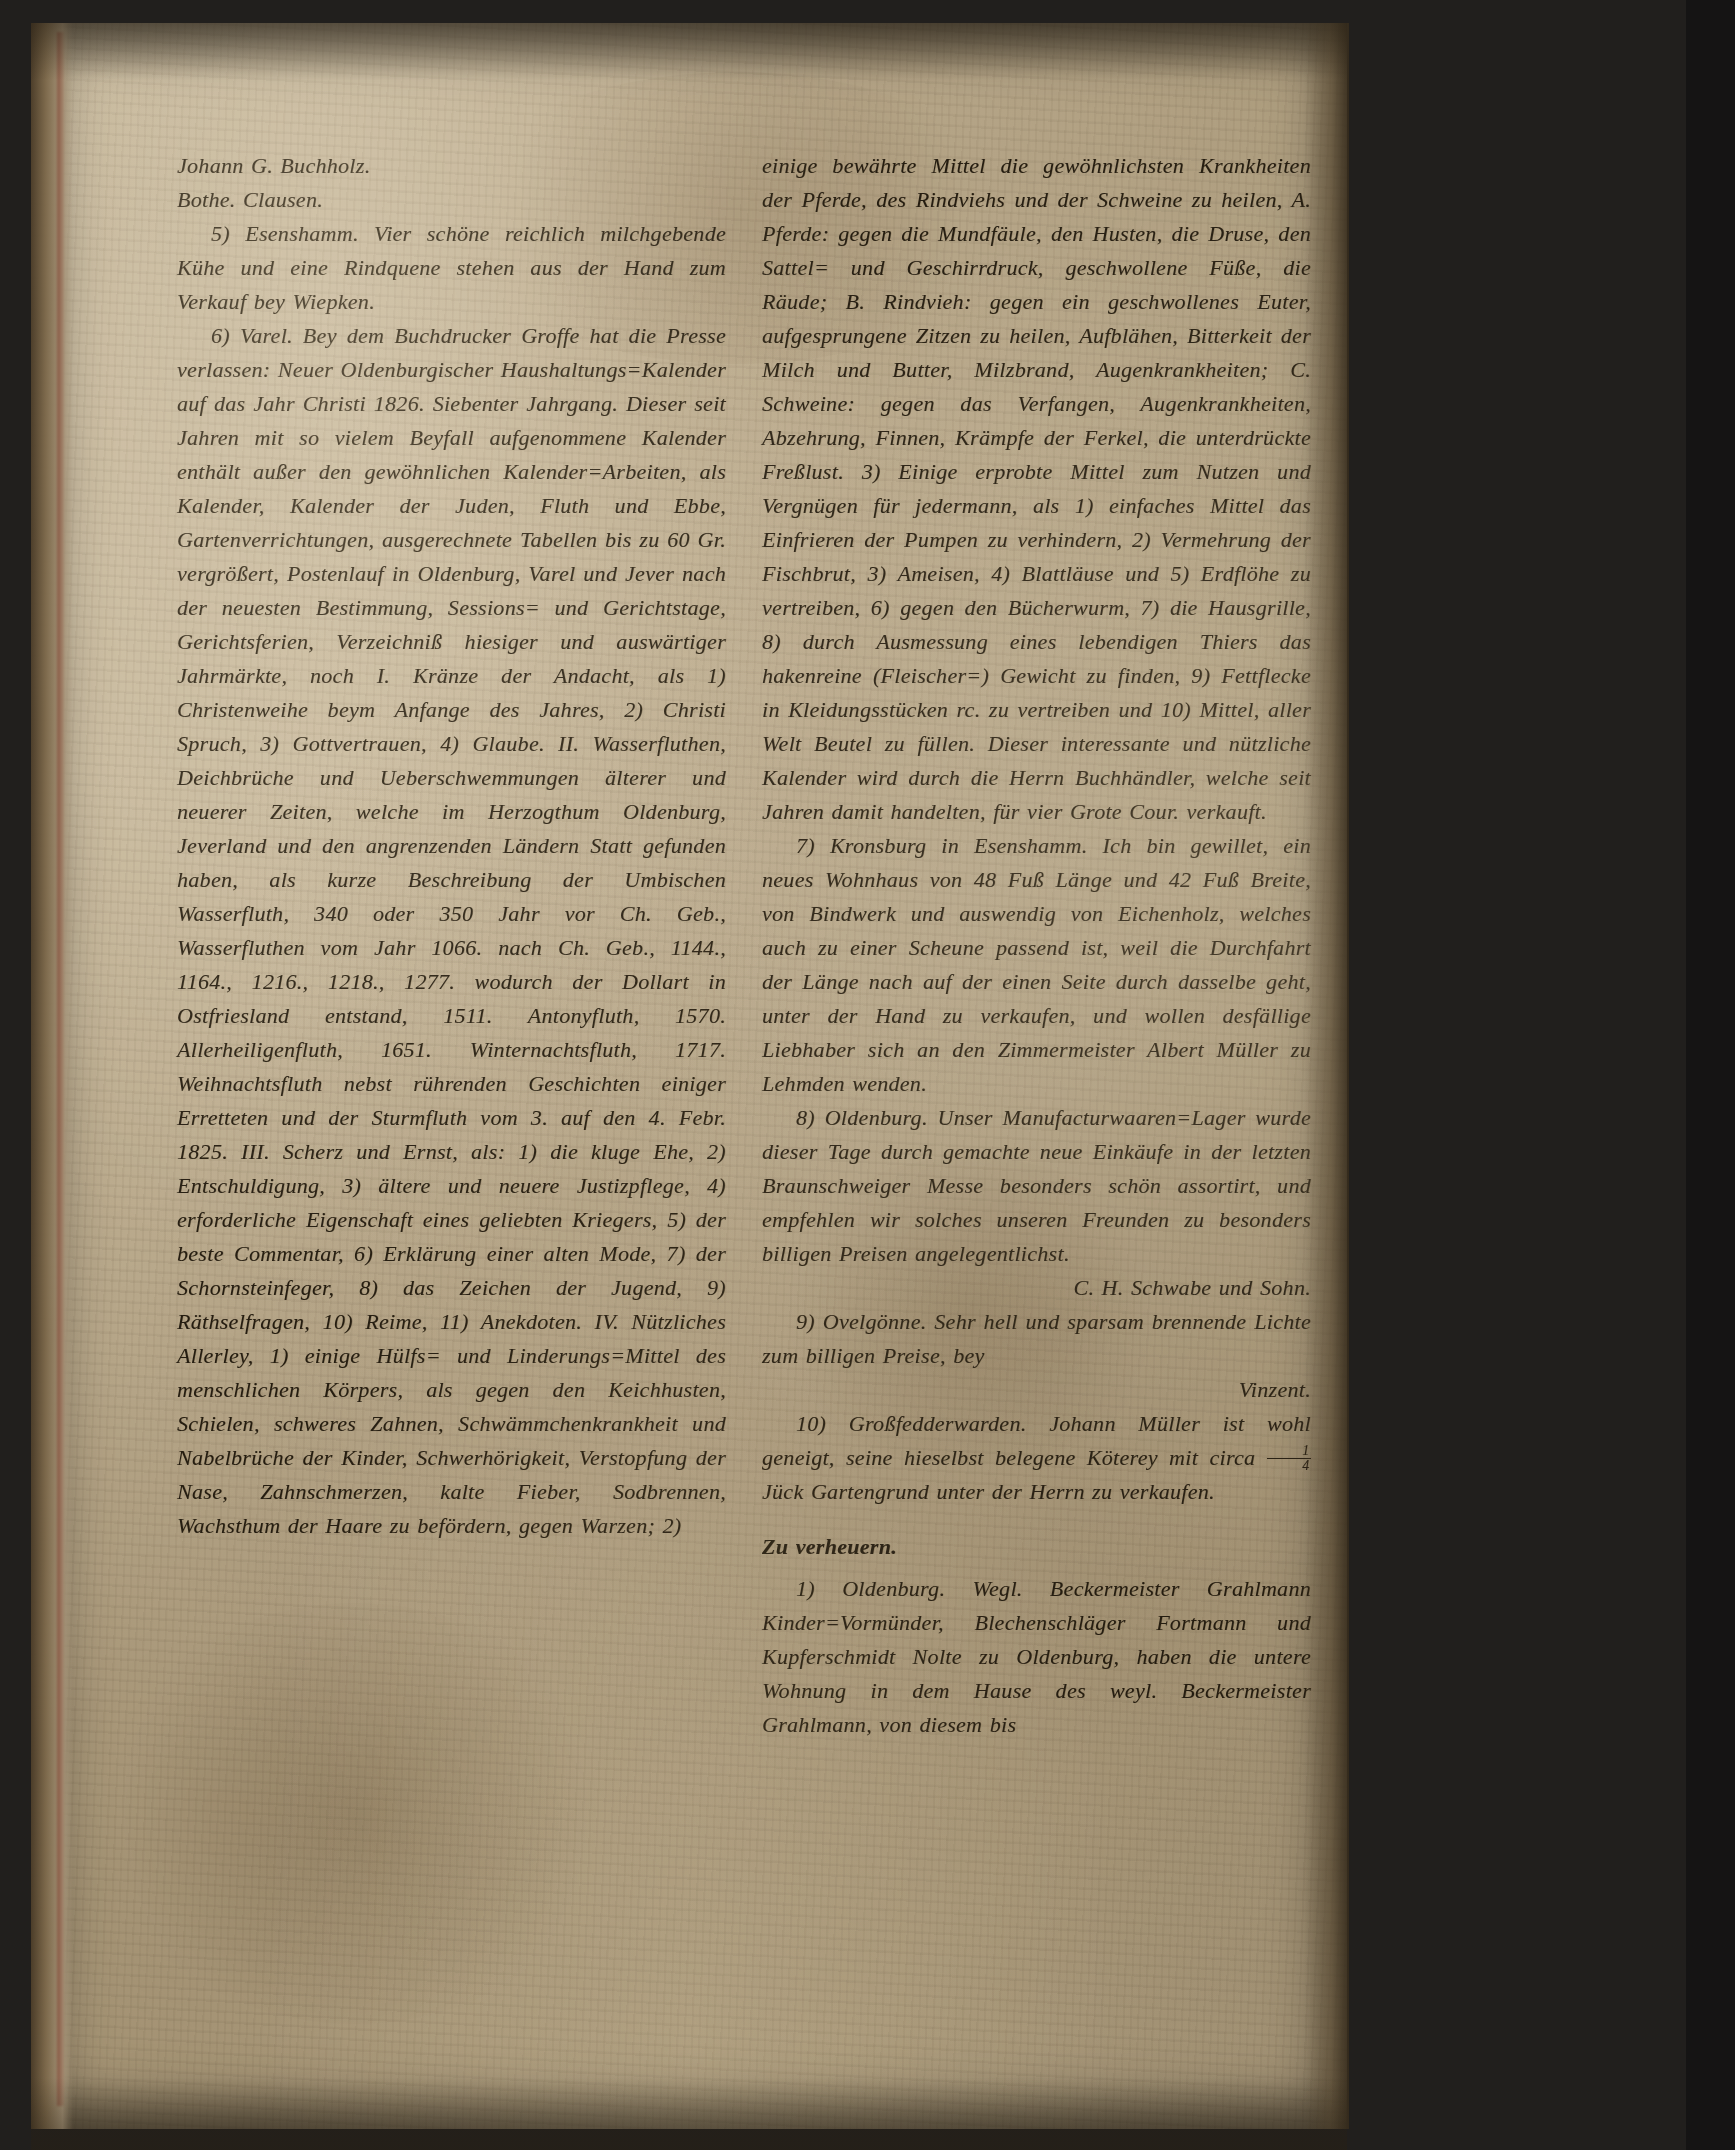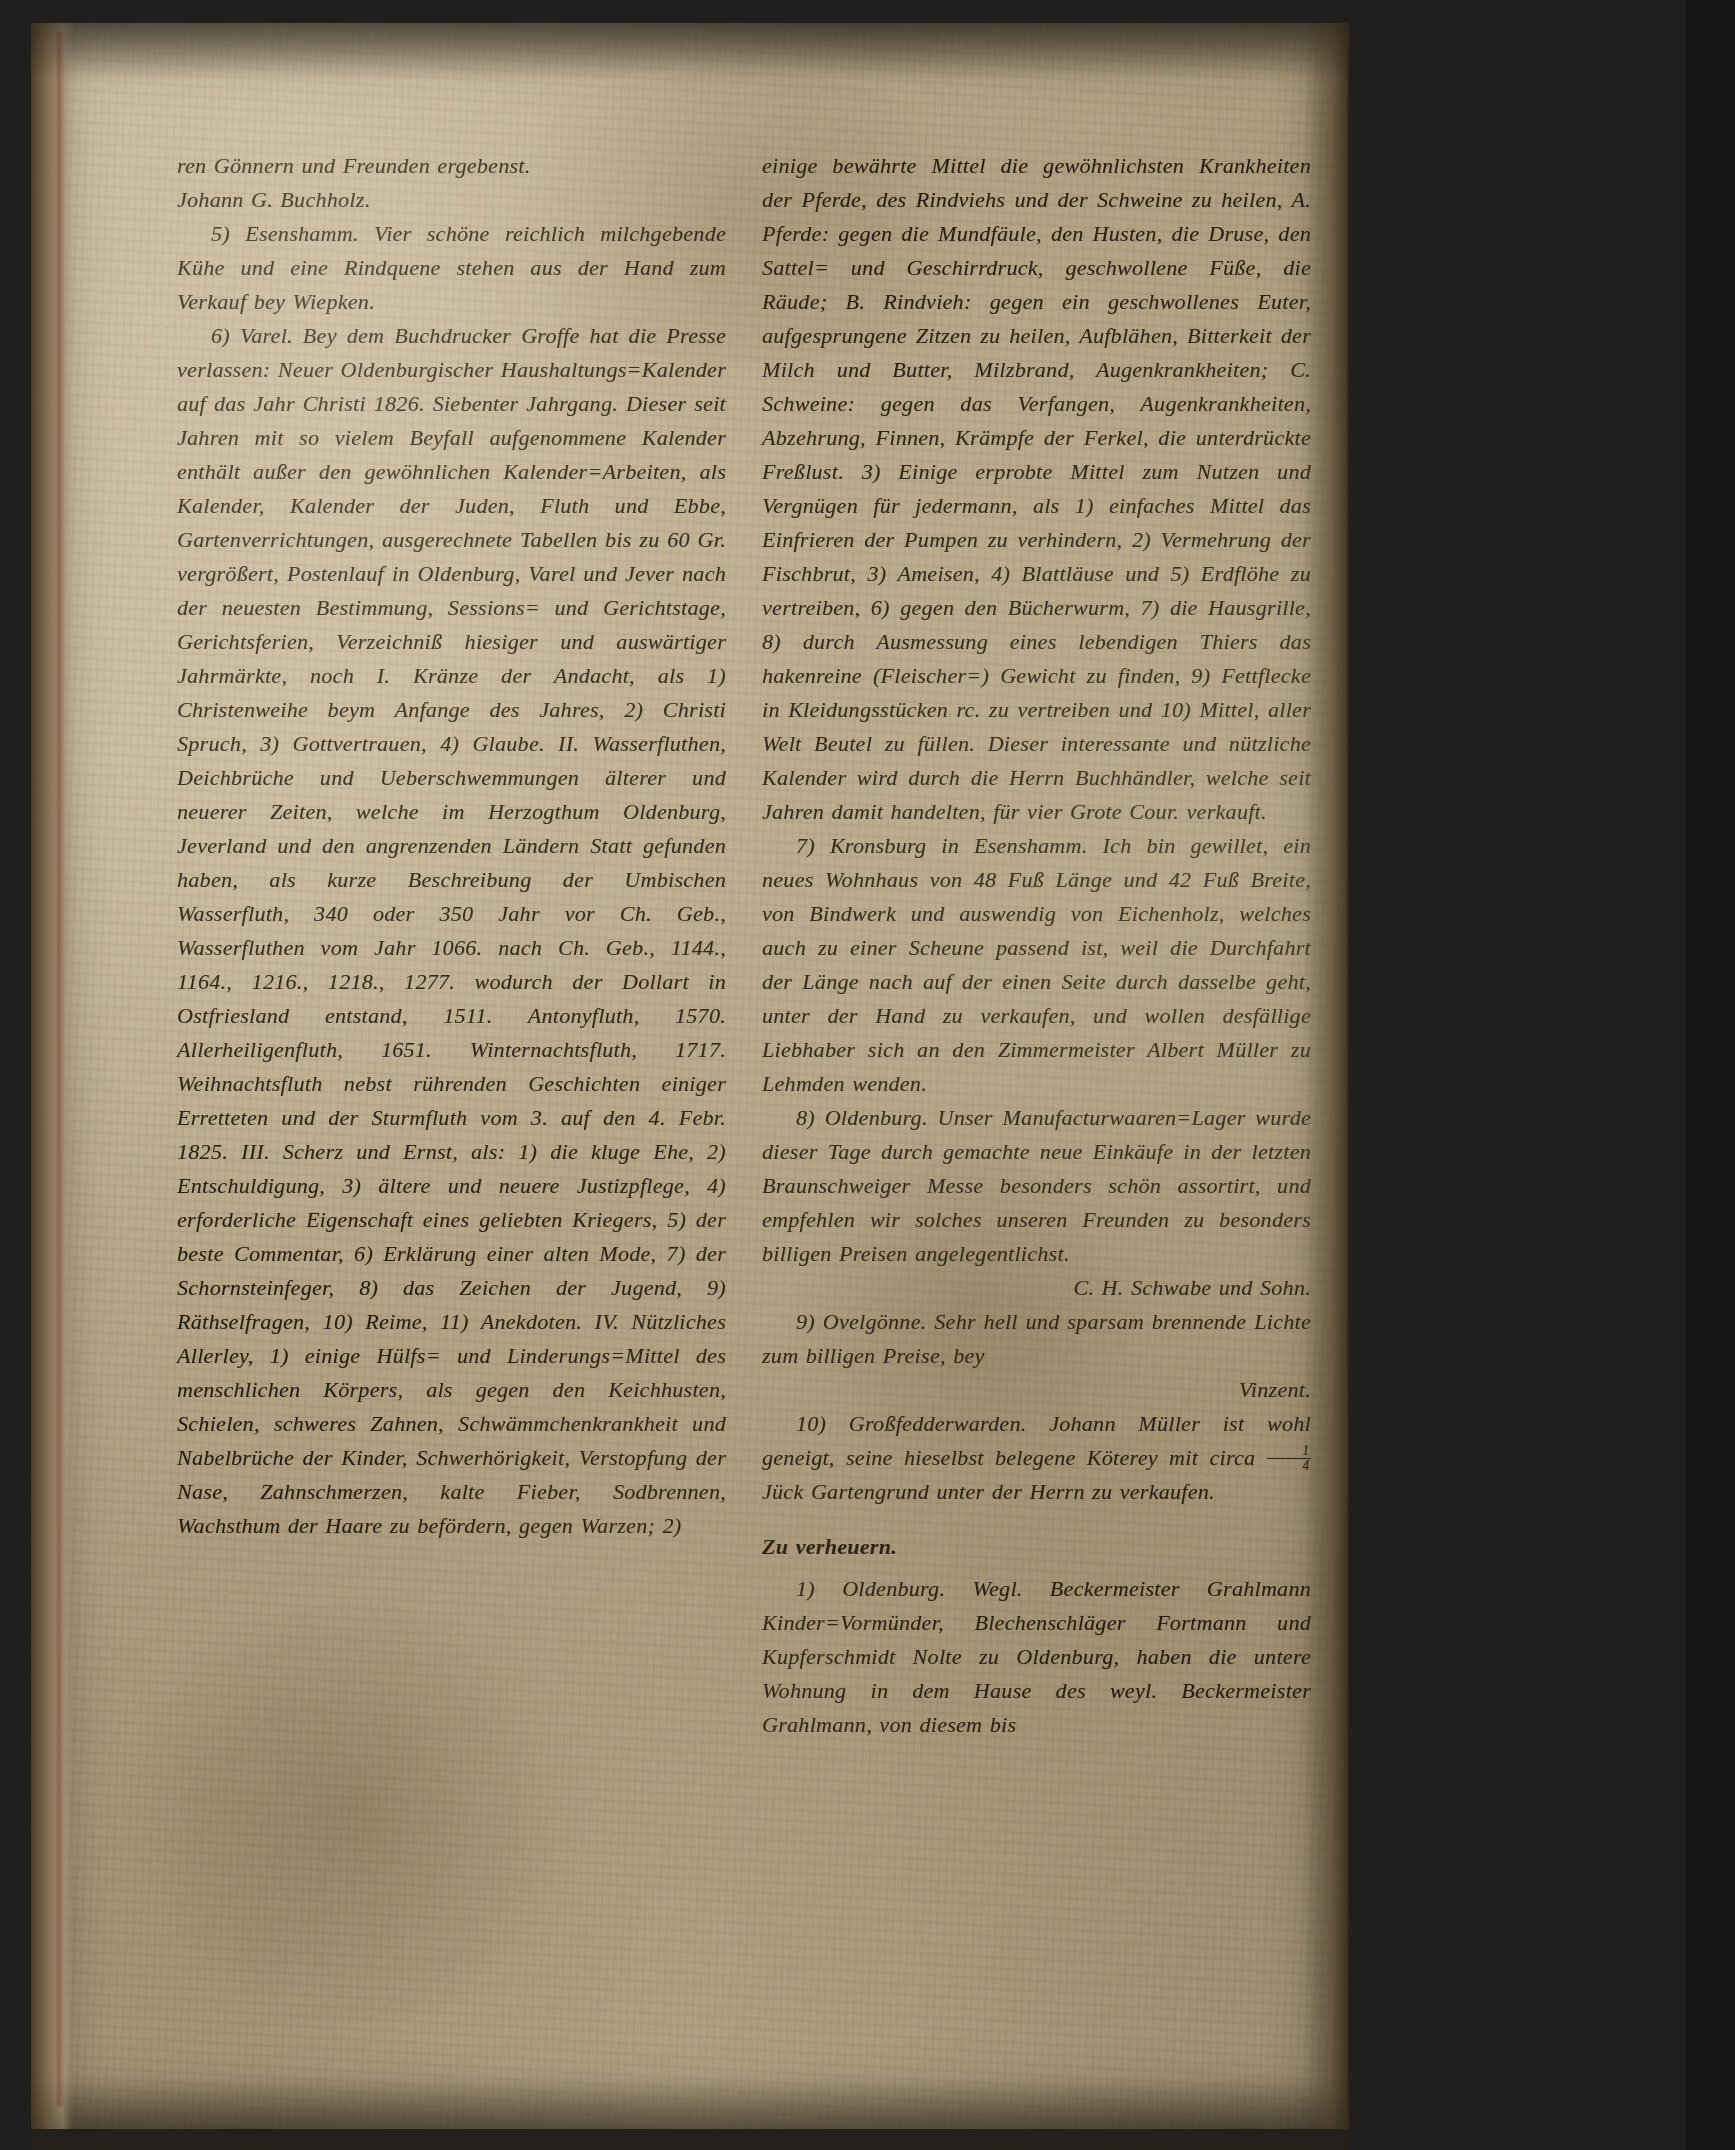--- a/index.html
+++ b/index.html
@@ -176,22 +176,22 @@
   <div class="page">
     <div class="page-tex"></div>
 
     <div class="blotch" style="left:729px;top:1134px;width:421px;height:308px;background:radial-gradient(circle,rgba(120,95,58,0.18),rgba(255,255,255,0) 70%);"></div>
     <div class="blotch" style="left:65px;top:1580px;width:518px;height:421px;background:radial-gradient(circle,rgba(110,88,52,0.20),rgba(255,255,255,0) 70%);"></div>
     <div class="blotch" style="left:421px;top:49px;width:567px;height:292px;background:radial-gradient(circle,rgba(125,100,62,0.16),rgba(255,255,255,0) 70%);"></div>
 
     <div class="columns">
 
       <div class="col">
-        <p class="noindent">ren Gönnern und Freunden ergebenst.</p>
         <p class="center sp">Johann G. Buchholz.</p>
+        <p class="center sp">Bothe.                    Clausen.</p>
         <p class="indent">5) Esenshamm. Vier schöne reichlich milchgebende Kühe und eine Rindquene stehen aus der Hand zum Verkauf bey                Wiepken.</p>
         <p class="indent">6) Varel. Bey dem Buchdrucker Groffe hat die Presse verlassen: Neuer Oldenburgischer Haushaltungs=Kalender auf das Jahr Christi 1826. Siebenter Jahrgang. Dieser seit Jahren mit so vielem Beyfall aufgenommene Kalender enthält außer den gewöhnlichen Kalender=Arbeiten, als Kalender, Kalender der Juden, Fluth und Ebbe, Gartenverrichtungen, ausgerechnete Tabellen bis zu 60 Gr. vergrößert, Postenlauf in Oldenburg, Varel und Jever nach der neuesten Bestimmung, Sessions= und Gerichtstage, Gerichtsferien, Verzeichniß hiesiger und auswärtiger Jahrmärkte, noch I. Kränze der Andacht, als 1) Christenweihe beym Anfange des Jahres, 2) Christi Spruch, 3) Gottvertrauen, 4) Glaube. II. Wasserfluthen, Deichbrüche und Ueberschwemmungen älterer und neuerer Zeiten, welche im Herzogthum Oldenburg, Jeverland und den angrenzenden Ländern Statt gefunden haben, als kurze Beschreibung der Umbischen Wasserfluth, 340 oder 350 Jahr vor Ch. Geb., Wasserfluthen vom Jahr 1066. nach Ch. Geb., 1144., 1164., 1216., 1218., 1277. wodurch der Dollart in Ostfriesland entstand, 1511. Antonyfluth, 1570. Allerheiligenfluth, 1651. Winternachtsfluth, 1717. Weihnachtsfluth nebst rührenden Geschichten einiger Erretteten und der Sturmfluth vom 3. auf den 4. Febr. 1825. III. Scherz und Ernst, als: 1) die kluge Ehe, 2) Entschuldigung, 3) ältere und neuere Justizpflege, 4) erforderliche Eigenschaft eines geliebten Kriegers, 5) der beste Commentar, 6) Erklärung einer alten Mode, 7) der Schornsteinfeger, 8) das Zeichen der Jugend, 9) Räthselfragen, 10) Reime, 11) Anekdoten. IV. Nützliches Allerley, 1) einige Hülfs= und Linderungs=Mittel des menschlichen Körpers, als gegen den Keichhusten, Schielen, schweres Zahnen, Schwämmchenkrankheit und Nabelbrüche der Kinder, Schwerhörigkeit, Verstopfung der Nase, Zahnschmerzen, kalte Fieber, Sodbrennen, Wachsthum der Haare zu befördern, gegen Warzen; 2)</p>
       </div>
 
       <div class="col">
         <p class="noindent">einige bewährte Mittel die gewöhnlichsten Krankheiten der Pferde, des Rindviehs und der Schweine zu heilen, A. Pferde: gegen die Mundfäule, den Husten, die Druse, den Sattel= und Geschirrdruck, geschwollene Füße, die Räude; B. Rindvieh: gegen ein geschwollenes Euter, aufgesprungene Zitzen zu heilen, Aufblähen, Bitterkeit der Milch und Butter, Milzbrand, Augenkrankheiten; C. Schweine: gegen das Verfangen, Augenkrankheiten, Abzehrung, Finnen, Krämpfe der Ferkel, die unterdrückte Freßlust. 3) Einige erprobte Mittel zum Nutzen und Vergnügen für jedermann, als 1) einfaches Mittel das Einfrieren der Pumpen zu verhindern, 2) Vermehrung der Fischbrut, 3) Ameisen, 4) Blattläuse und 5) Erdflöhe zu vertreiben, 6) gegen den Bücherwurm, 7) die Hausgrille, 8) durch Ausmessung eines lebendigen Thiers das hakenreine (Fleischer=) Gewicht zu finden, 9) Fettflecke in Kleidungsstücken rc. zu vertreiben und 10) Mittel, aller Welt Beutel zu füllen. Dieser interessante und nützliche Kalender wird durch die Herrn Buchhändler, welche seit Jahren damit handelten, für vier Grote Cour. verkauft.</p>
         <p class="indent">7) Kronsburg in Esenshamm. Ich bin gewillet, ein neues Wohnhaus von 48 Fuß Länge und 42 Fuß Breite, von Bindwerk und auswendig von Eichenholz, welches auch zu einer Scheune passend ist, weil die Durchfahrt der Länge nach auf der einen Seite durch dasselbe geht, unter der Hand zu verkaufen, und wollen desfällige Liebhaber sich an den Zimmermeister Albert Müller zu Lehmden wenden.</p>
         <p class="indent">8) Oldenburg. Unser Manufacturwaaren=Lager wurde dieser Tage durch gemachte neue Einkäufe in der letzten Braunschweiger Messe besonders schön assortirt, und empfehlen wir solches unseren Freunden zu besonders billigen Preisen angelegentlichst.</p>
         <p class="right sp">C. H. Schwabe und Sohn.</p>
         <p class="indent">9) Ovelgönne. Sehr hell und sparsam brennende Lichte zum billigen Preise, bey</p>

